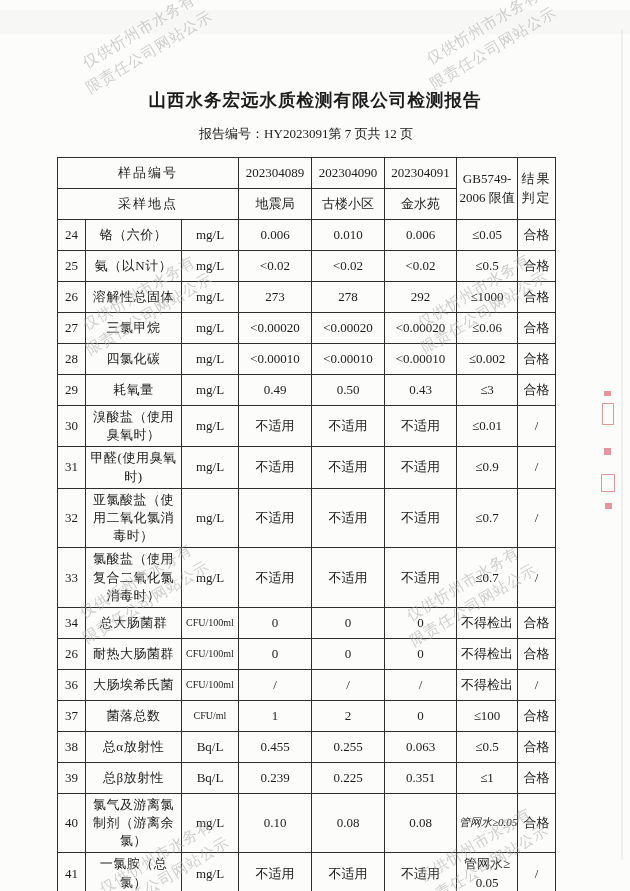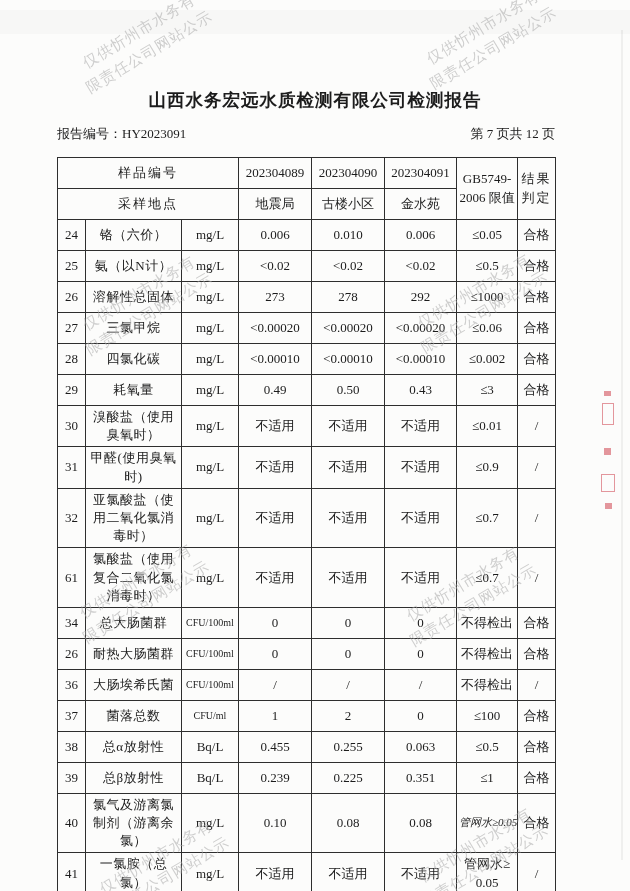--- a/index.html
+++ b/index.html
@@ -23,21 +23,21 @@
   .wm span:last-child{margin-left:-10px;}
 
   
   .stamp-frag{position:absolute;z-index:7;pointer-events:none;opacity:.5;}
 
   .page-inner{position:relative;z-index:2;padding-top:80px;}
   .doc-title{
     text-align:center;font-size:17.5px;font-weight:bold;letter-spacing:1px;margin:8px;
   }
   .meta-line{
-    width:498px;margin:13px auto 0 57px;display:flex;justify-content:space-between;
+    width:498px;margin:13px auto 0 57px;display:flex;justify-content:center;
     font-size:13px;
   }
   table.report{
     border-collapse:collapse;table-layout:fixed;
     width:498px;margin:14px 0 0 57px;
   }
   table.report td{
     border:1px solid #2e2e2e;text-align:center;vertical-align:middle;
     font-size:13px;height:26px;padding:2px 2px;line-height:1.4;
   }
@@ -220,21 +220,21 @@
           <td class="num-cell">32</td>
           <td class="name-cell">亚氯酸盐（使用二氧化氯消毒时）</td>
           <td class="unit-cell">mg/L</td>
           <td class="num-cell">不适用</td>
           <td class="num-cell">不适用</td>
           <td class="num-cell">不适用</td>
           <td class="limit-cell">≤0.7</td>
           <td class="result-cell">/</td>
         </tr>
         <tr>
-          <td class="num-cell">61</td>
+          <td class="num-cell">33</td>
           <td class="name-cell">氯酸盐（使用复合二氧化氯消毒时）</td>
           <td class="unit-cell">mg/L</td>
           <td class="num-cell">不适用</td>
           <td class="num-cell">不适用</td>
           <td class="num-cell">不适用</td>
           <td class="limit-cell">≤0.7</td>
           <td class="result-cell">/</td>
         </tr>
         <tr>
           <td class="num-cell">34</td>

